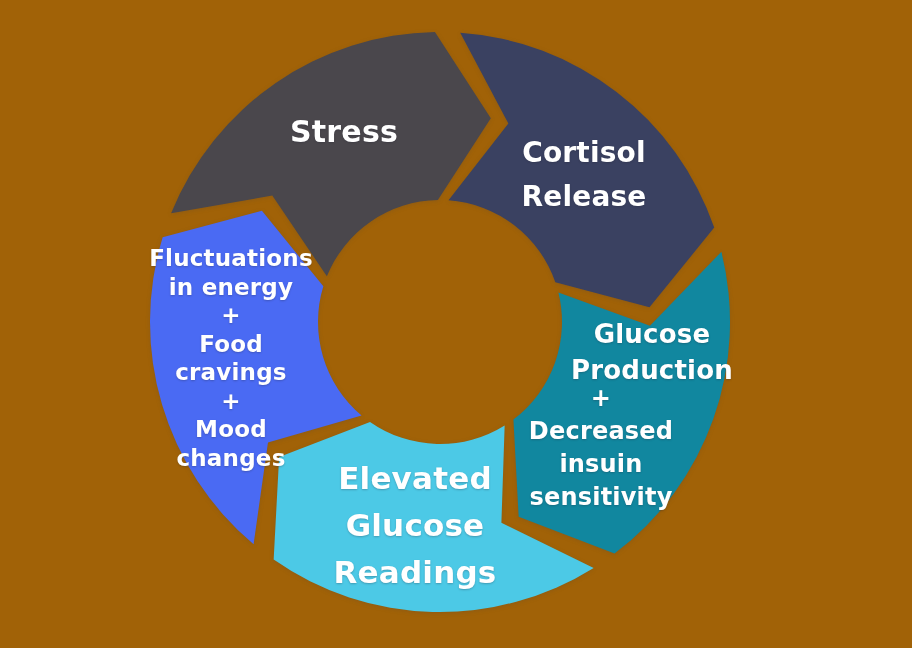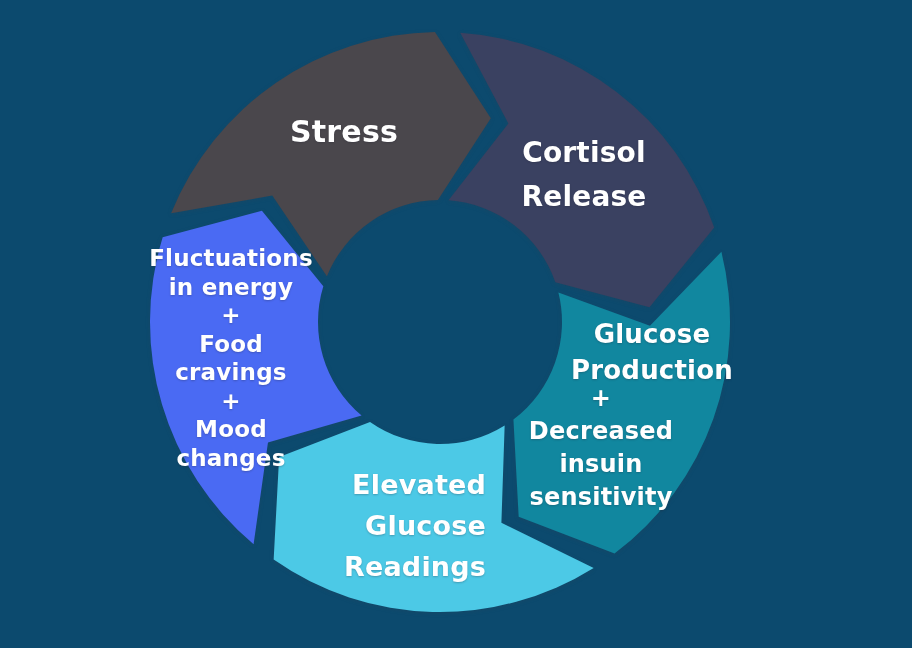--- a/index.html
+++ b/index.html
@@ -4,21 +4,21 @@
 <style>
   html, body {
     margin: 0;
     padding: 0;
     background: #ffffff;
   }
   .stage {
     position: relative;
     width: 912px;
     height: 648px;
-    background: #0c4a6e;
+    background: #a16207;
     overflow: hidden;
     font-family: "DejaVu Sans", "Liberation Sans", sans-serif;
     text-decoration: underline;
   }
   .stage svg {
     position: absolute;
     left: 0;
     top: 0;
     filter: drop-shadow(0 1px 2px rgba(60,60,70,0.18));
   }
@@ -52,21 +52,21 @@
 Release</div>
 
   <div class="label" style="left: 652px; top: 353px; font-size: 26px; line-height: 1.38;">Glucose
 Production</div>
 
   <div class="label" style="left: 601px; top: 448px; font-size: 24px; line-height: 1.37;">+
 Decreased
 insuin
 sensitivity</div>
 
-  <div class="label" style="left: 415px; top: 526px; font-size: 27px; line-height: 1.52; text-align: right;">Elevated
+  <div class="label" style="left: 415px; top: 526px; font-size: 31px; line-height: 1.52;">Elevated
 Glucose
 Readings</div>
 
   <div class="label" style="left: 231px; top: 358px; font-size: 23px; line-height: 1.24;">Fluctuations
 in energy
 +
 Food
 cravings
 +
 Mood

